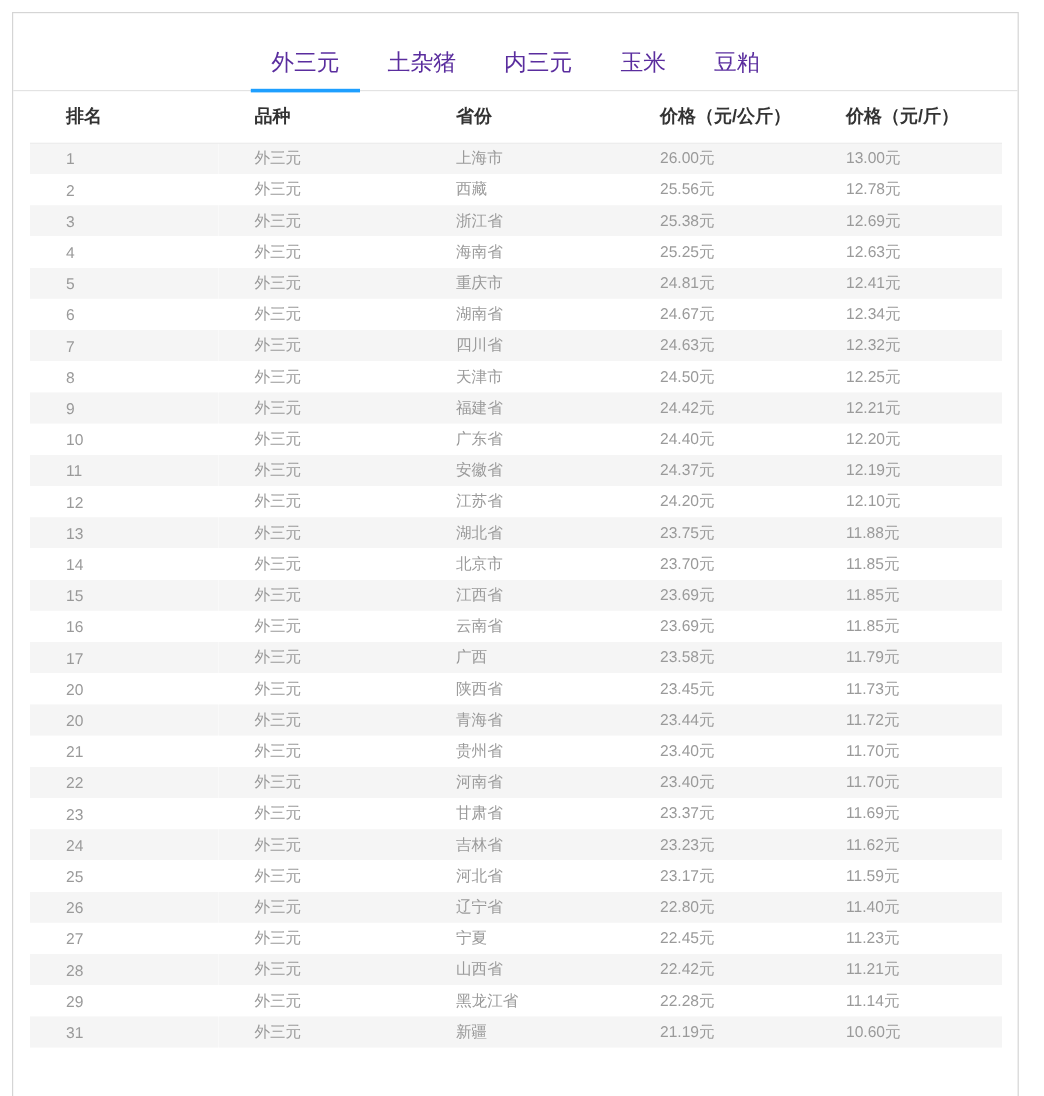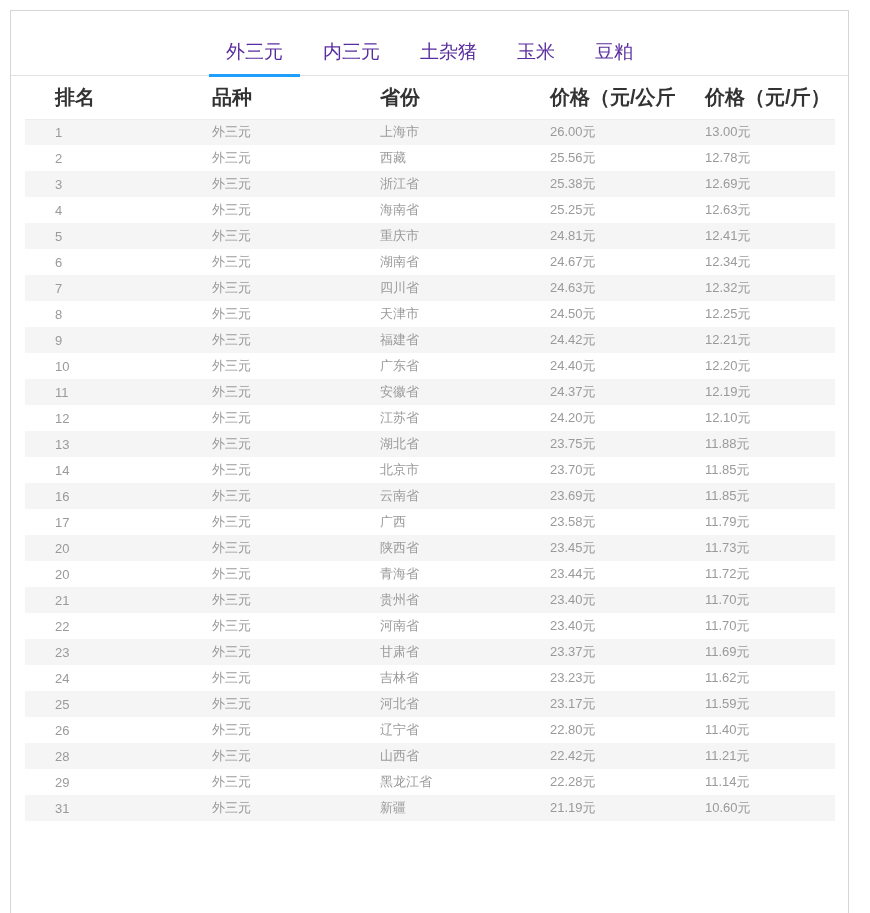--- a/index.html
+++ b/index.html
@@ -35,37 +35,37 @@
     background:var(--accent);
   }
   
   table{
     width:810px;margin:0 14px;border-collapse:collapse;table-layout:fixed;
   }
   th,td{
     text-align:left;padding:0 0 0 30px;white-space:nowrap;overflow:hidden;
   }
   th{
-    height:43px;font-size:20px;font-weight:bold;color:var(--header-text);
+    height:43px;font-size:15px;font-weight:bold;color:var(--header-text);
     border-bottom:1px solid var(--head-divider);
   }
   td{height:26px;font-size:13px;color:var(--row-text);font-weight:normal;}
   col.c1{width:157px;} col.c2{width:168px;} col.c3{width:170px;}
   col.c4{width:155px;} col.c5{width:160px;}
   tbody tr:nth-child(odd){background:var(--stripe);}
 </style>
 </head>
 <body>
 
 <div class="card">
 
   <div class="tabbar" id="tabbar">
       <div class="tab active"><span>外三元</span></div>
+      <div class="tab"><span>土杂猪</span></div>
       <div class="tab"><span>内三元</span></div>
-      <div class="tab"><span>土杂猪</span></div>
       <div class="tab"><span>玉米</span></div>
       <div class="tab"><span>豆粕</span></div>
     </div>
 
   <table>
     <colgroup>
       <col class="c1">
         <col class="c2">
         <col class="c3">
         <col class="c4">
@@ -173,20 +173,27 @@
           <td>11.88元</td>
         </tr>
         <tr>
           <td>14</td>
           <td>外三元</td>
           <td>北京市</td>
           <td>23.70元</td>
           <td>11.85元</td>
         </tr>
         <tr>
+          <td>15</td>
+          <td>外三元</td>
+          <td>江西省</td>
+          <td>23.69元</td>
+          <td>11.85元</td>
+        </tr>
+        <tr>
           <td>16</td>
           <td>外三元</td>
           <td>云南省</td>
           <td>23.69元</td>
           <td>11.85元</td>
         </tr>
         <tr>
           <td>17</td>
           <td>外三元</td>
           <td>广西</td>
@@ -243,20 +250,27 @@
           <td>11.59元</td>
         </tr>
         <tr>
           <td>26</td>
           <td>外三元</td>
           <td>辽宁省</td>
           <td>22.80元</td>
           <td>11.40元</td>
         </tr>
         <tr>
+          <td>27</td>
+          <td>外三元</td>
+          <td>宁夏</td>
+          <td>22.45元</td>
+          <td>11.23元</td>
+        </tr>
+        <tr>
           <td>28</td>
           <td>外三元</td>
           <td>山西省</td>
           <td>22.42元</td>
           <td>11.21元</td>
         </tr>
         <tr>
           <td>29</td>
           <td>外三元</td>
           <td>黑龙江省</td>

